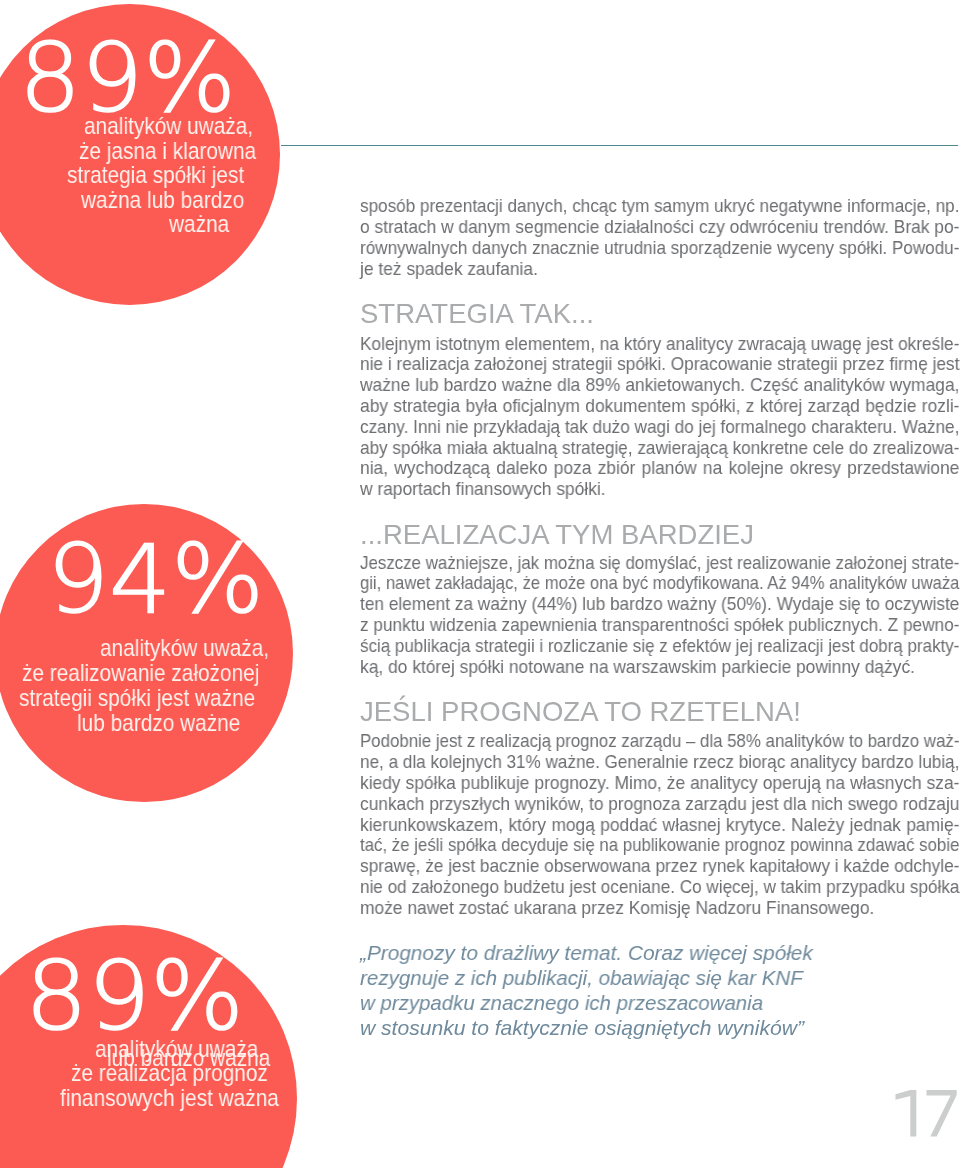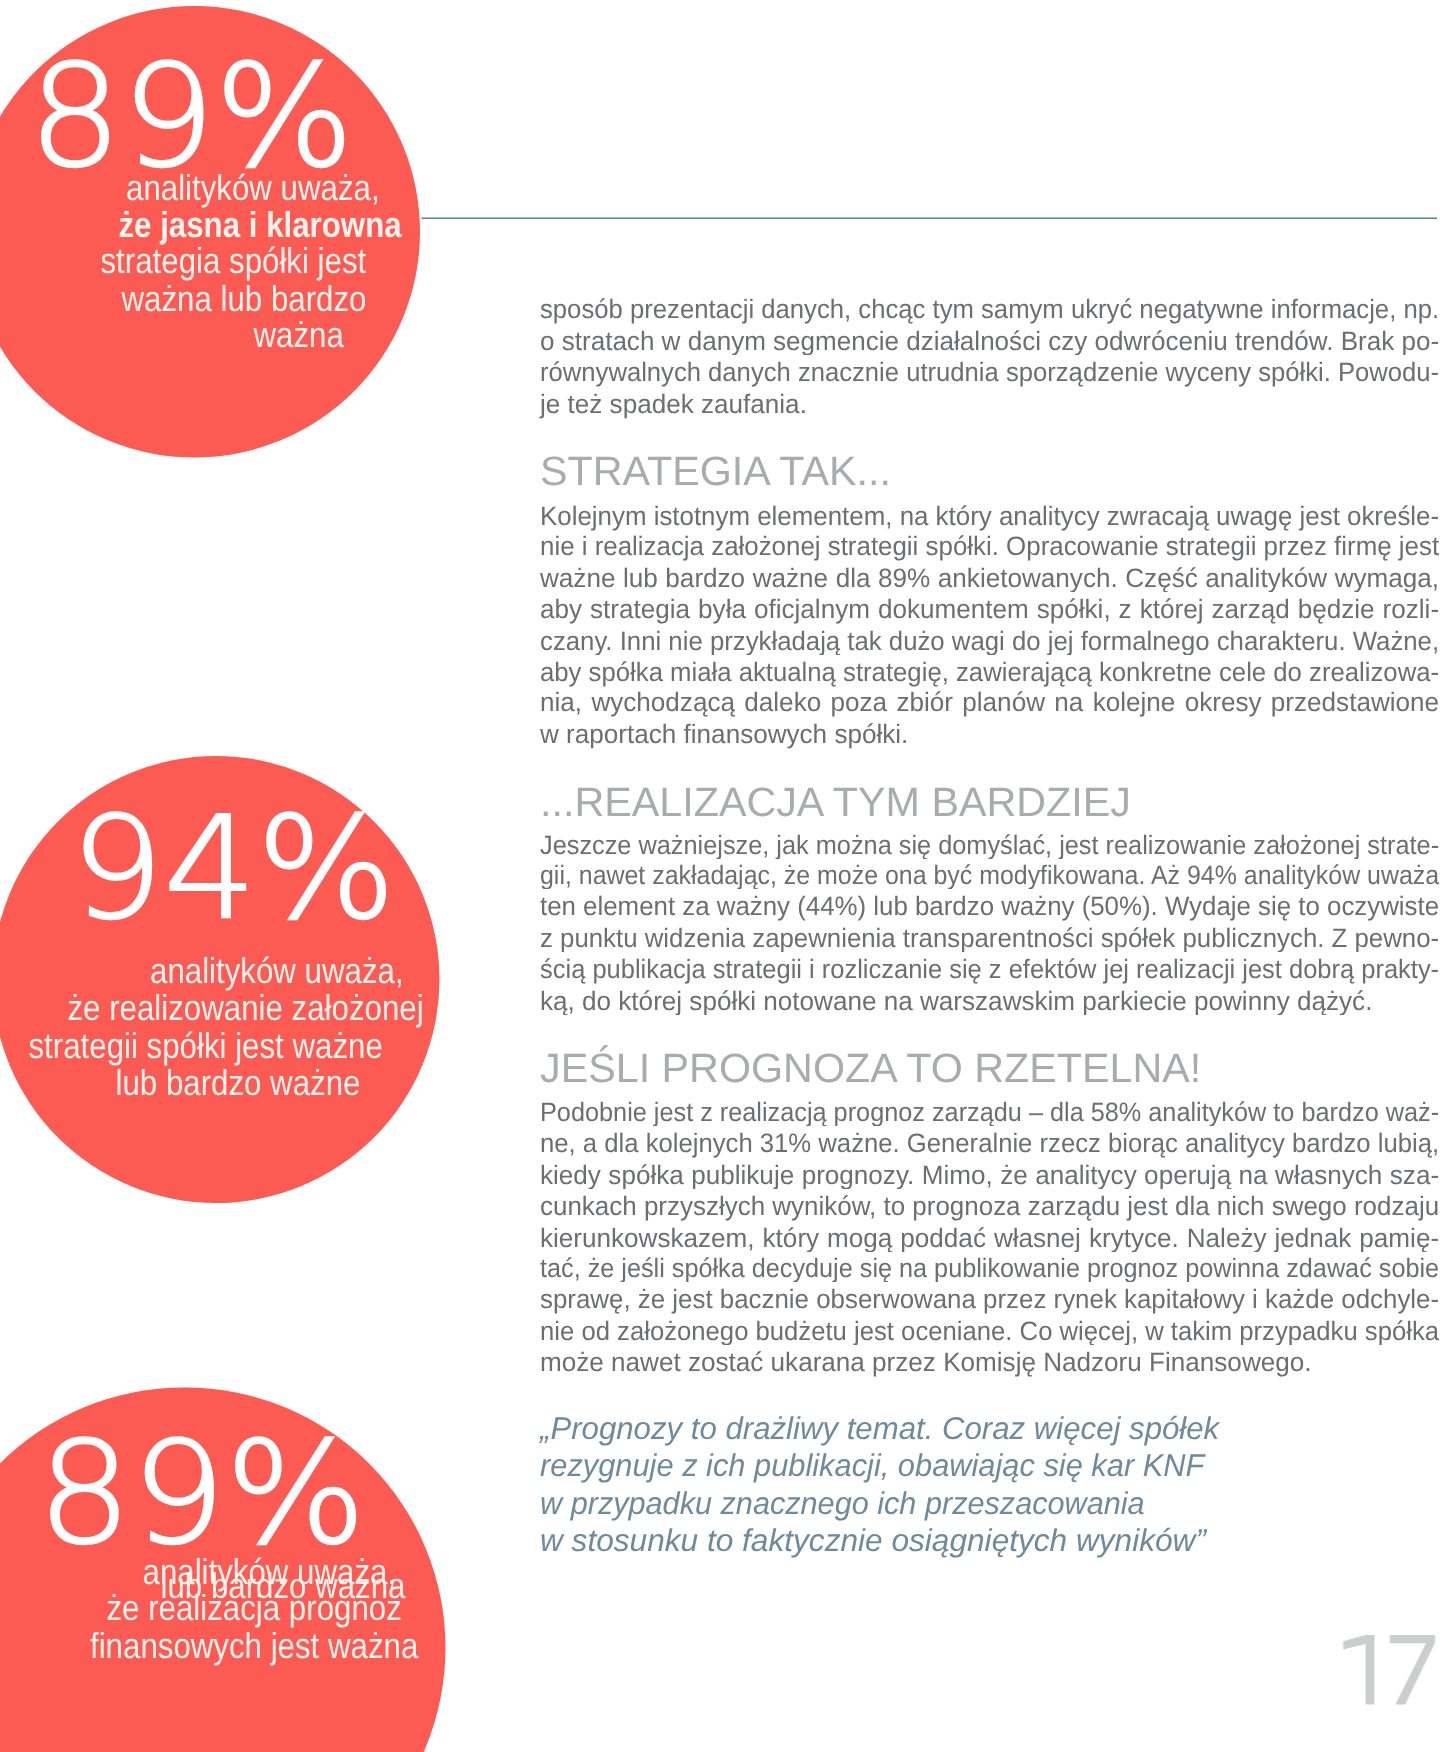--- a/index.html
+++ b/index.html
@@ -37,34 +37,34 @@
 <body>
 
 <div id="page">
 
   <div id="stats">
   <div class="circle" style="left: -21.5px; top: 4.3px; height: 301px; width: 301px; background: rgb(251, 91, 82);"></div>
   <div class="pct" style="left: 18.7px; top: 32.4px; transform: scaleX(1.0385);">89%</div>
 
   <div class="capwrap" style="left: 83.7717px; top: 114.18px;"><span class="capline" style="color: rgb(253, 242, 238); transform: scaleX(0.868);">analityków uważa,</span></div>
 
-  <div class="capwrap" style="left: 79.4165px; top: 138.7px; font-weight: bold;"><span class="capline" style="color: rgb(253, 242, 238); transform: scaleX(0.868);">że jasna i klarowna</span></div>
+  <div class="capwrap" style="left: 79.4165px; top: 138.7px;"><span class="capline" style="color: rgb(253, 242, 238); transform: scaleX(0.868);">że jasna i klarowna</span></div>
 
   <div class="capwrap" style="left: 67px; top: 163.22px;"><span class="capline" style="color: rgb(253, 242, 238); transform: scaleX(0.868);">strategia spółki jest</span></div>
 
   <div class="capwrap" style="left: 81.3538px; top: 187.74px;"><span class="capline" style="color: rgb(253, 242, 238); transform: scaleX(0.868);">ważna lub bardzo</span></div>
 
   <div class="capwrap" style="left: 168.891px; top: 212.26px; text-decoration: underline;"><span class="capline" style="color: rgb(253, 242, 238); transform: scaleX(0.868);">ważna</span></div>
 
   <div class="circle" style="left: -5.5px; top: 504.1px; height: 298.2px; width: 298.2px; background: rgb(251, 91, 82);"></div>
   <div class="pct" style="left: 47px; top: 532.5px; transform: scaleX(1.038);">94%</div>
 
   <div class="capwrap" style="left: 99.7717px; top: 636.08px;"><span class="capline" style="color: rgb(253, 242, 238); transform: scaleX(0.868);">analityków uważa,</span></div>
 
-  <div class="capwrap" style="left: 45px; top: 661.05px;"><span class="capline" style="color: rgb(253, 242, 238); transform: scaleX(0.868);">że realizowanie założonej</span></div>
+  <div class="capwrap" style="left: 22px; top: 661.05px;"><span class="capline" style="color: rgb(253, 242, 238); transform: scaleX(0.868);">że realizowanie założonej</span></div>
 
   <div class="capwrap" style="left: 19.3978px; top: 686.02px; text-align: center;"><span class="capline" style="color: rgb(253, 242, 238); transform: scaleX(0.868);">strategii spółki jest ważne</span></div>
 
   <div class="capwrap" style="left: 77.2538px; top: 710.99px;"><span class="capline" style="color: rgb(253, 242, 238); transform: scaleX(0.868);">lub bardzo ważne</span></div>
 
   <div class="circle" style="left: -50.8px; top: 924.9px; height: 347.4px; width: 347.4px; background: rgb(251, 91, 82);"></div>
   <div class="pct" style="left: 24.6px; top: 950px; transform: scaleX(1.0479);">89%</div>
 
   <div class="capwrap" style="left: 95.1717px; top: 1036.78px;"><span class="capline" style="color: rgb(253, 242, 238); transform: scaleX(0.868);">analityków uważa,</span></div>
 

